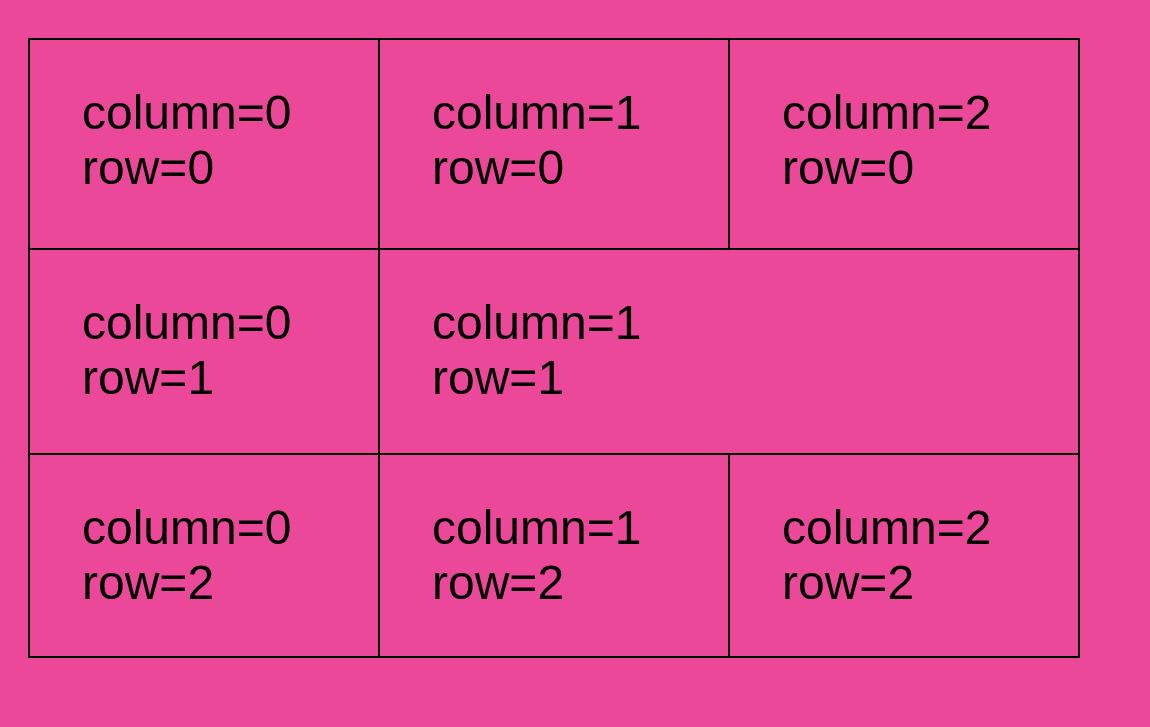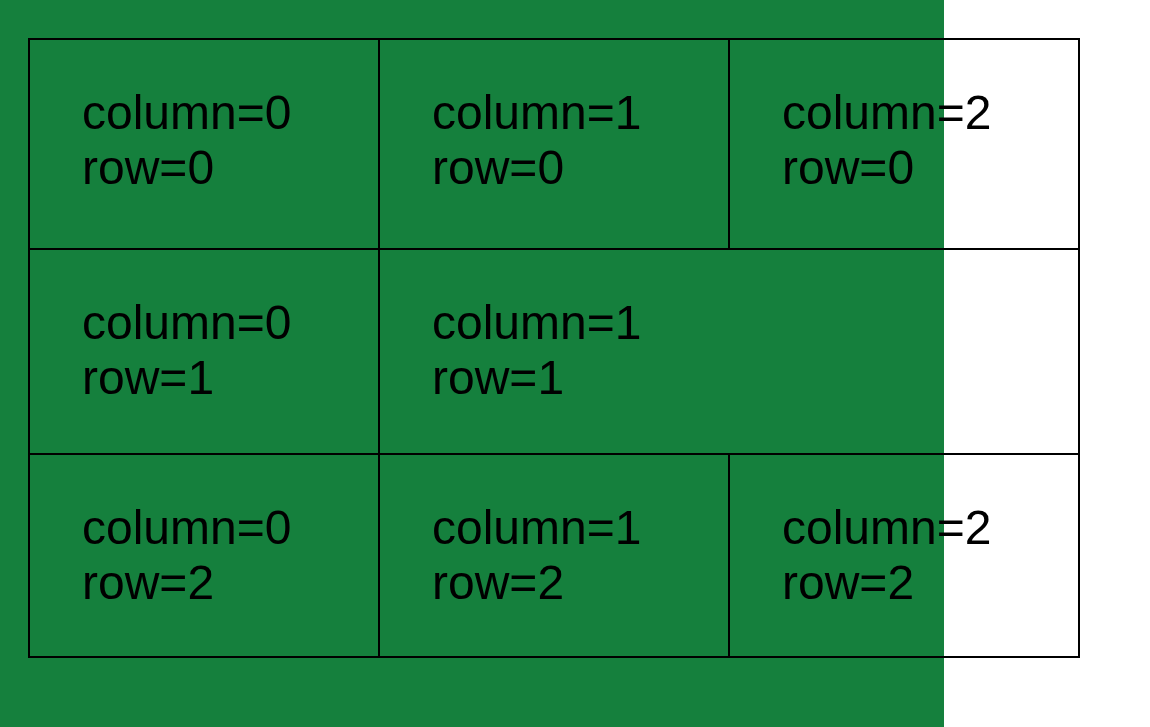--- a/index.html
+++ b/index.html
@@ -5,23 +5,23 @@
   html, body {
     margin: 0;
     padding: 0;
     background: #ffffff;
     width: 1150px;
     height: 727px;
     overflow: hidden;
   }
   .page {
     position: relative;
-    width: 944px;
+    width: 1150px;
     height: 727px;
-    background: #15803d;
+    background: #ec4899;
     font-family: "Liberation Sans", sans-serif;
   }
   table.doc-table {
     position: absolute;
     left: 28px;
     top: 38px;
     width: 1050px;
     height: 618px;
     border-collapse: collapse;
     table-layout: fixed;

